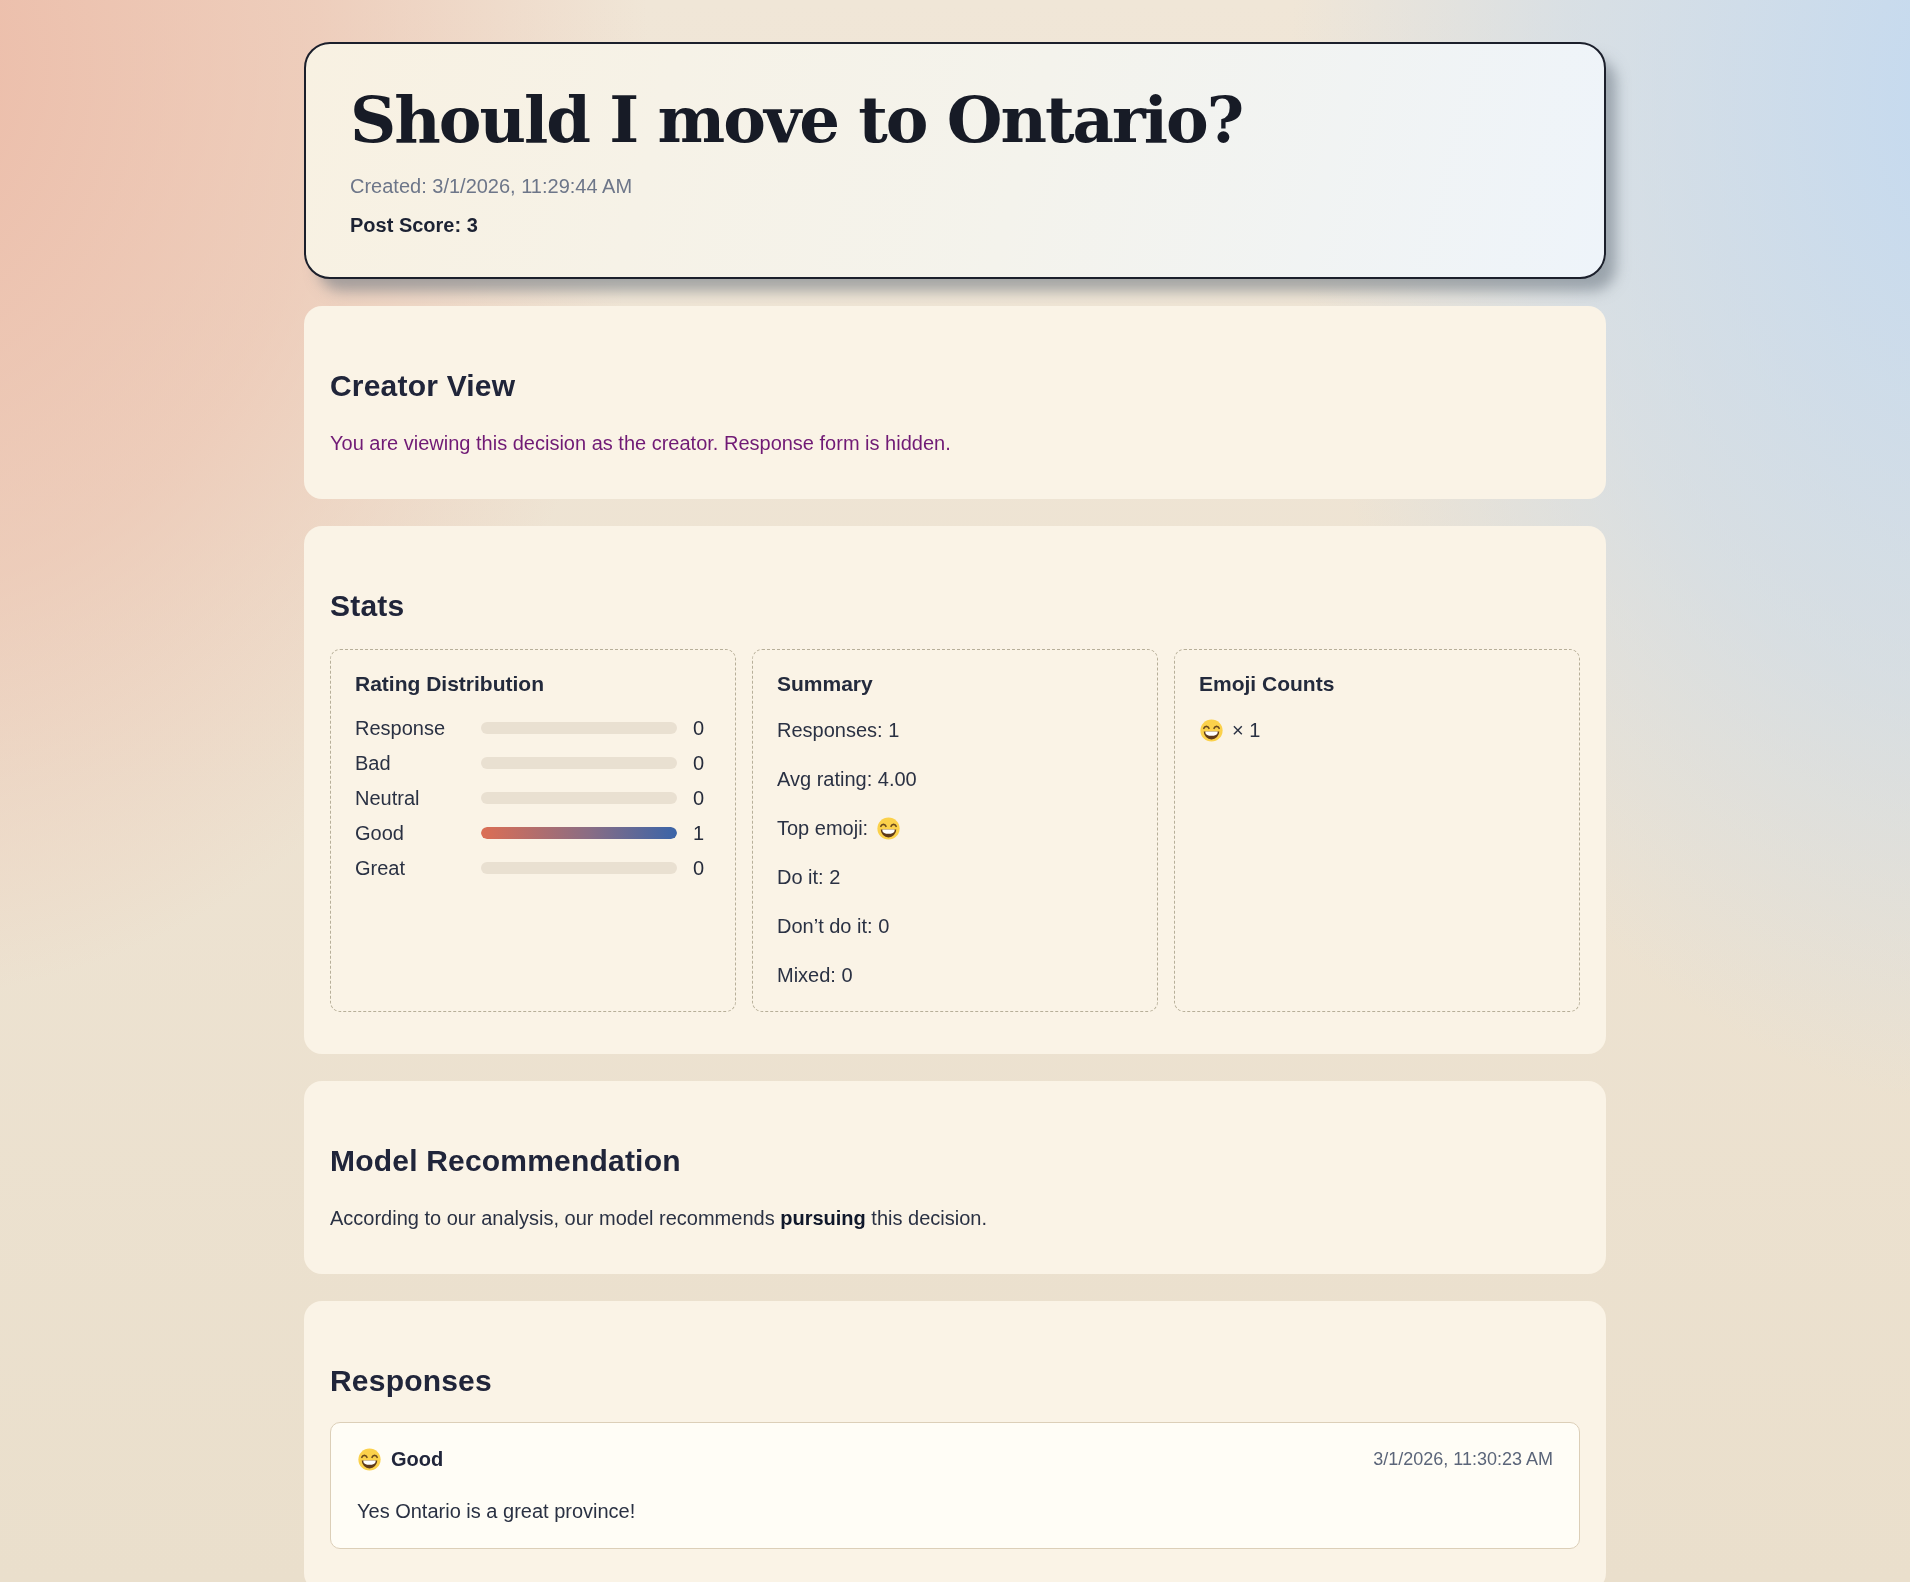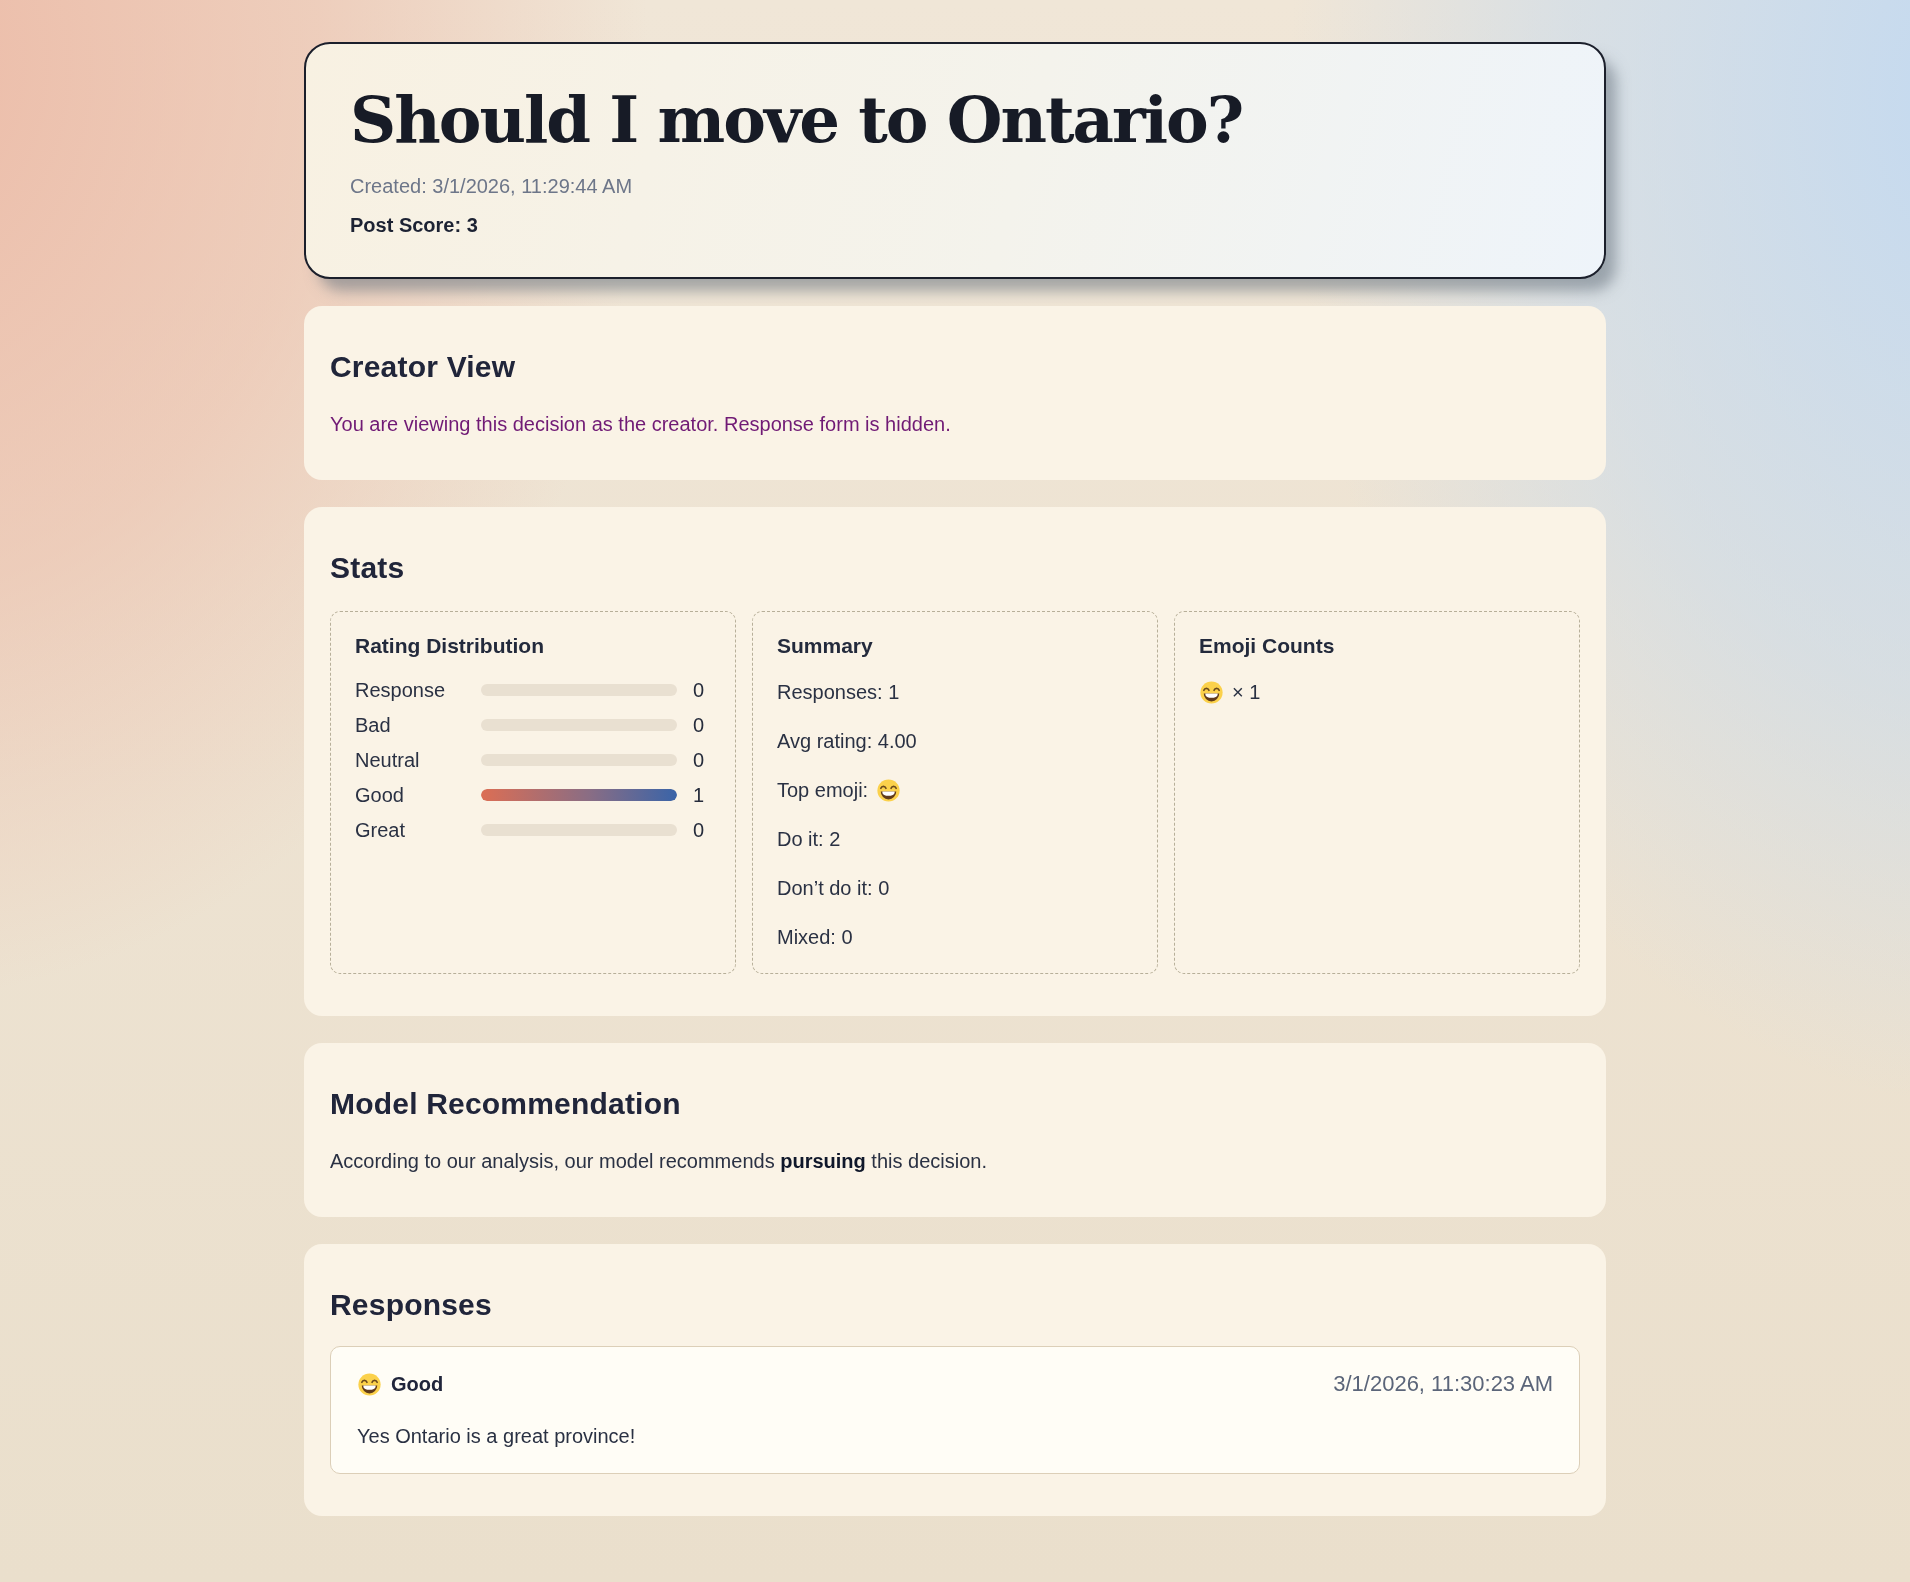--- a/index.html
+++ b/index.html
@@ -20,21 +20,21 @@
     padding:42px 44px 40px 44px;
   }
   .hero-title{
     margin:0;font-family:"DejaVu Serif","Liberation Serif",serif;
     font-weight:bold;font-size:64px;line-height:1.05;letter-spacing:-2px;color:#171b26;
   }
   .hero-created{margin:22px 0 0 0;font-size:20px;color:#6d7689;}
   .hero-score{margin:16px 0 0 0;font-size:20px;font-weight:bold;color:#1c2233;}
   .card{
     box-sizing:border-box;background:#faf3e6;border-radius:18px;
-    margin-top:27px;padding:44px 26px 42px 26px;
+    margin-top:27px;padding:63px 26px 42px 26px;
   }
   h2{margin:0;font-size:30px;font-weight:bold;color:#20253a;letter-spacing:0.2px;}
   h3{margin:0;font-size:21px;font-weight:bold;color:#232a3c;}
   .creator-msg{margin:26px 0 0 0;font-size:20px;line-height:28px;color:#701a75;}
   .panels{display:flex;gap:16px;margin-top:26px;justify-content:flex-end;}
   .panel{
     box-sizing:border-box;flex:1 1 0;
     border:1px dashed #b7af99;border-radius:10px;padding:22px 24px;
   }
   .bar-rows{margin-top:18px;}
@@ -51,21 +51,21 @@
   .panel h3{margin-bottom:20px;}
   .emoji{width:25px;height:25px;flex:0 0 auto;vertical-align:-5px;}
   .rec-text{margin:26px 0 0 0;font-size:20px;line-height:28px;color:#2a3143;}
   .rec-text strong{color:#0f172a;text-align:right;}
   .response{
     box-sizing:border-box;margin-top:24px;border:1px solid #dccfb8;border-radius:10px;
     background:#fffdf6;padding:24px 26px;
   }
   .resp-head{display:flex;align-items:center;justify-content:space-between;}
   .resp-title{display:flex;align-items:center;gap:9px;font-size:20px;font-weight:bold;color:#20253a;}
-  .resp-time{font-size:22px;color:#5b6579;}
+  .resp-time{font-size:18px;color:#5b6579;}
   .resp-body{margin:26px 0 0 0;font-size:20px;line-height:26px;color:#2a3143;}
   .svg-defs{position:absolute;width:0;height:0;overflow:hidden;}
 </style>
 </head>
 <body>
 
 <svg class="svg-defs" aria-hidden="true">
   <defs>
     <g id="grin-emoji">
       <circle cx="18" cy="18" r="16" fill="#fbd14b"></circle>

